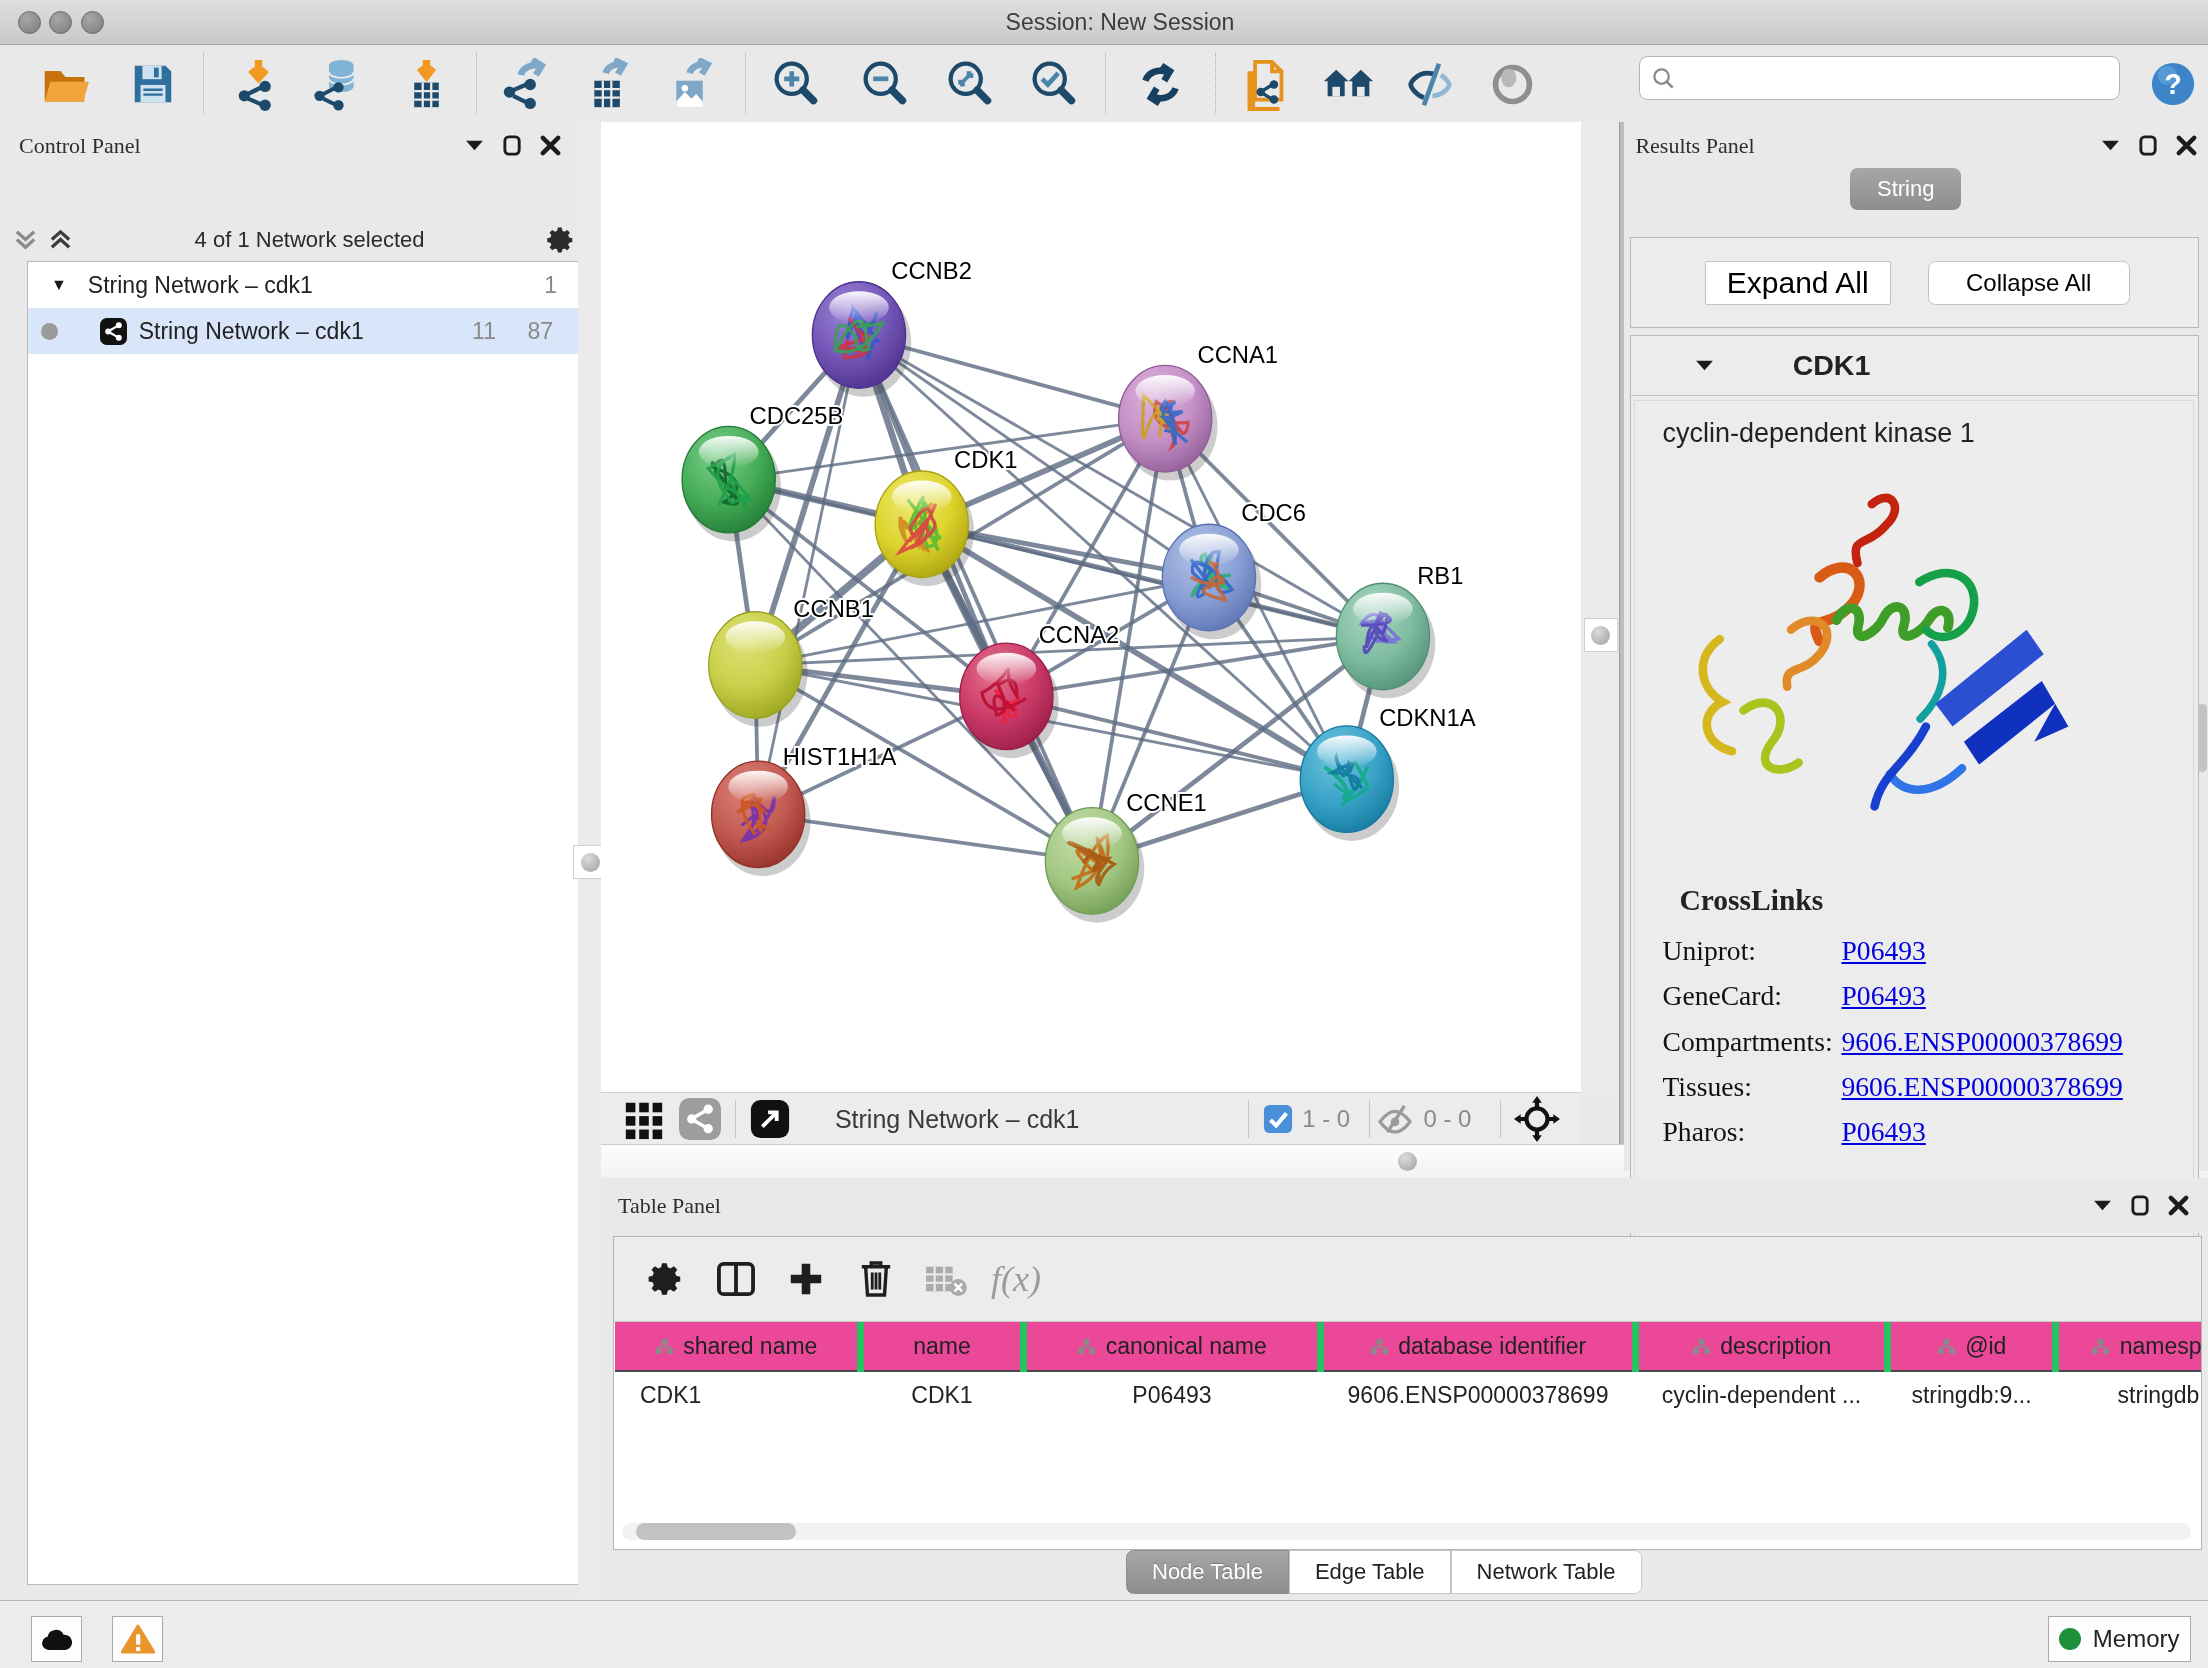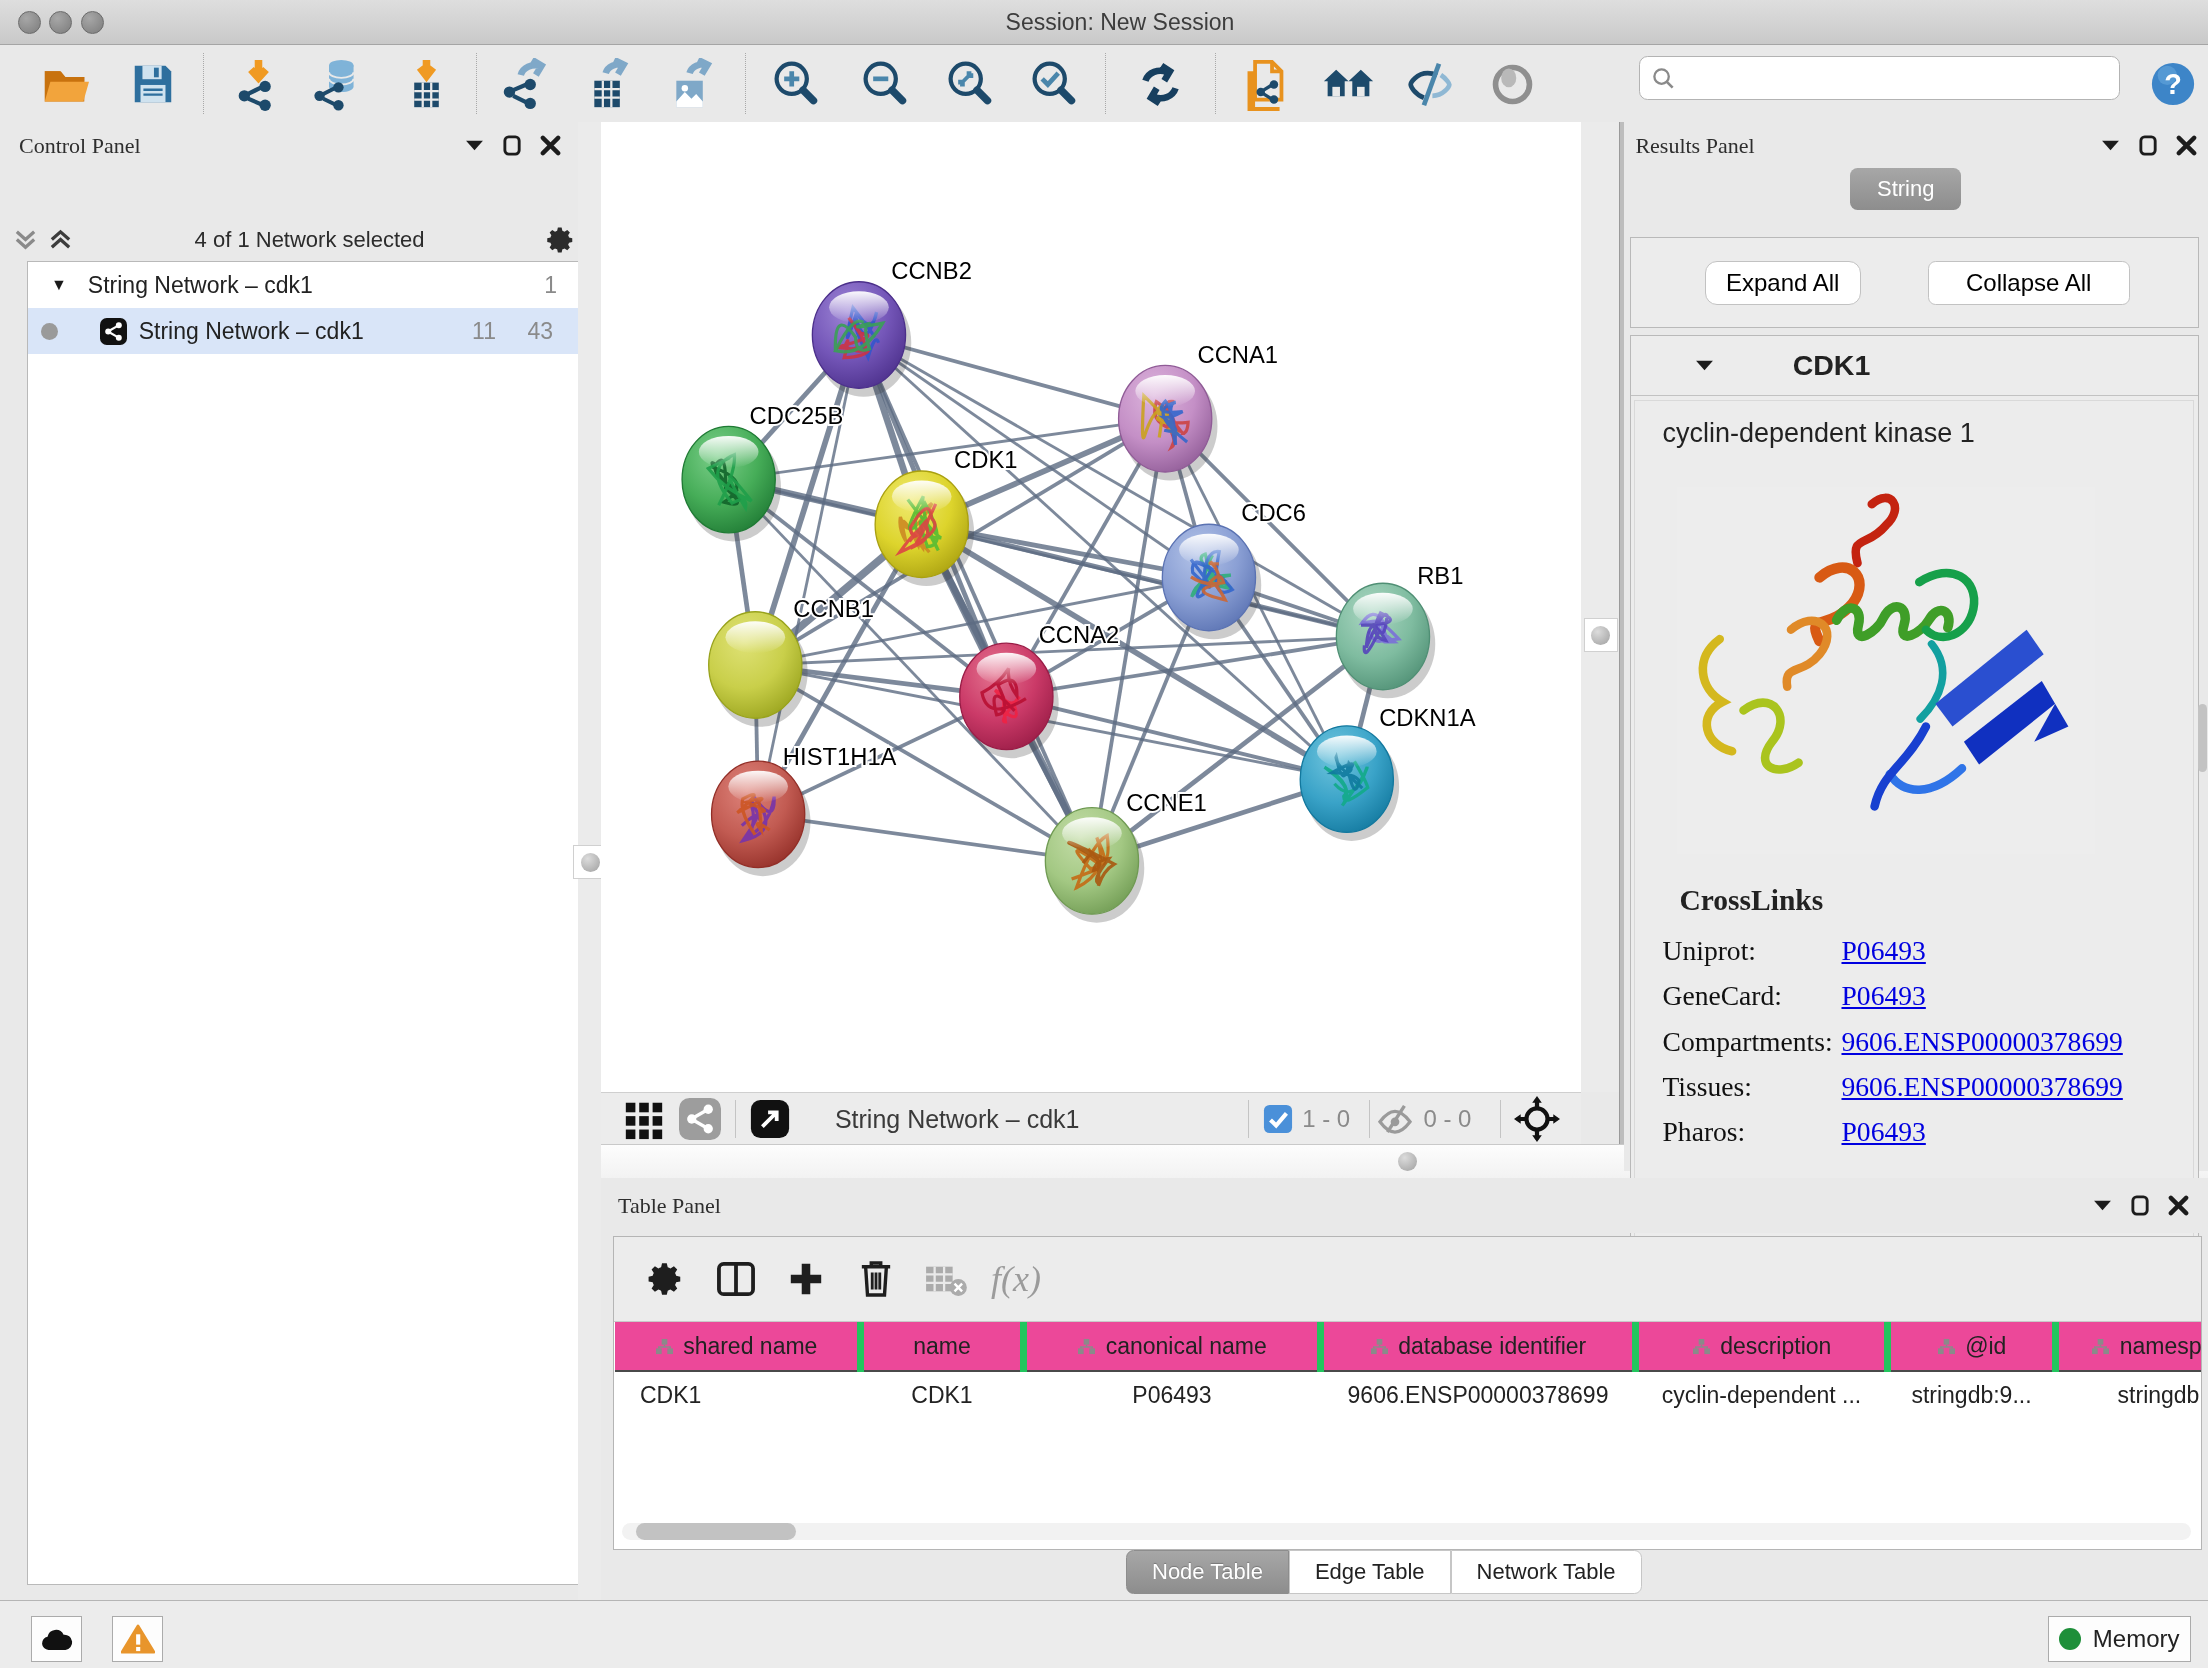--- a/index.html
+++ b/index.html
@@ -304,21 +304,21 @@
         <rect x="0" y="0" width="28" height="28" rx="7" fill="#111"></rect>
         <g fill="#fff">
             <circle cx="19.5" cy="7.5" r="3.1"></circle>
             <circle cx="8.5" cy="14" r="3.1"></circle>
             <circle cx="19.5" cy="20.5" r="3.1"></circle>
         <path d="M10.5 12.7l7-4M10.5 15.3l7 4" stroke="#fff" stroke-width="2.2"></path>
           </g>
       </svg>
       <span style="margin-left:11.4px">String Network – cdk1</span>
       <span class="cnt" style="position:absolute;right:82px">11</span>
-      <span class="cnt" style="position:absolute;right:25px">43</span>
+      <span class="cnt" style="position:absolute;right:25px">87</span>
     </div>
   </div>
 </div>
 
 <div class="abs split-v" style="left:578px;top:122px;width:23px;height:1478px;">
   <div class="handle-sq" style="left:-4.8px;top:723px;">
       <div class="handle-dot"></div>
     </div>
 </div>
 
@@ -601,21 +601,21 @@
     <svg width="21" height="21" viewBox="0 0 22 22">
         <rect x="3" y="2" width="15" height="18" rx="4" fill="none" stroke="#1c1c1c" stroke-width="3"></rect>
       </svg>
     <svg width="21" height="21" viewBox="0 0 22 22">
         <path d="M3 3l16 16M19 3L3 19" stroke="#1c1c1c" stroke-width="4.6" stroke-linecap="round"></path>
       </svg>
   </div>
   <div class="abs lonetab" style="left:226px;top:46px;">String</div>
 
   <div class="rbox" style="top:115px;height:91px;">
-    <button style="position:absolute;left:74px;top:23px;width:156px;height:44px;background:#fff;border:1px solid #c2c2c2;border-radius:12px;font-size:24px;font-family:inherit;cursor:pointer">Expand All</button>
+    <button style="position:absolute;left:74px;top:23px;width:186px;height:44px;background:#fff;border:1px solid #c2c2c2;border-radius:2px;font-size:30px;font-family:inherit;cursor:pointer">Expand All</button>
     <button style="position:absolute;left:297px;top:23px;width:202px;height:44px;background:#fff;border:1px solid #c2c2c2;border-radius:7.6px;font-size:24px;font-family:inherit;cursor:pointer">Collapse All</button>
   </div>
 
   <div class="rbox" style="top:213px;height:919px;">
     <div style="height:59px;border-bottom:1.9px solid #c2c2c2;display:flex;align-items:center;">
       <svg style="margin-left:63px" width="21" height="15" viewBox="0 0 22 16">
           <path d="M2 3l9 10 9-10z" fill="#1c1c1c"></path>
         </svg>
       <span style="margin-left:78px;font-size:28.5px;font-weight:bold">CDK1</span>
     </div>

